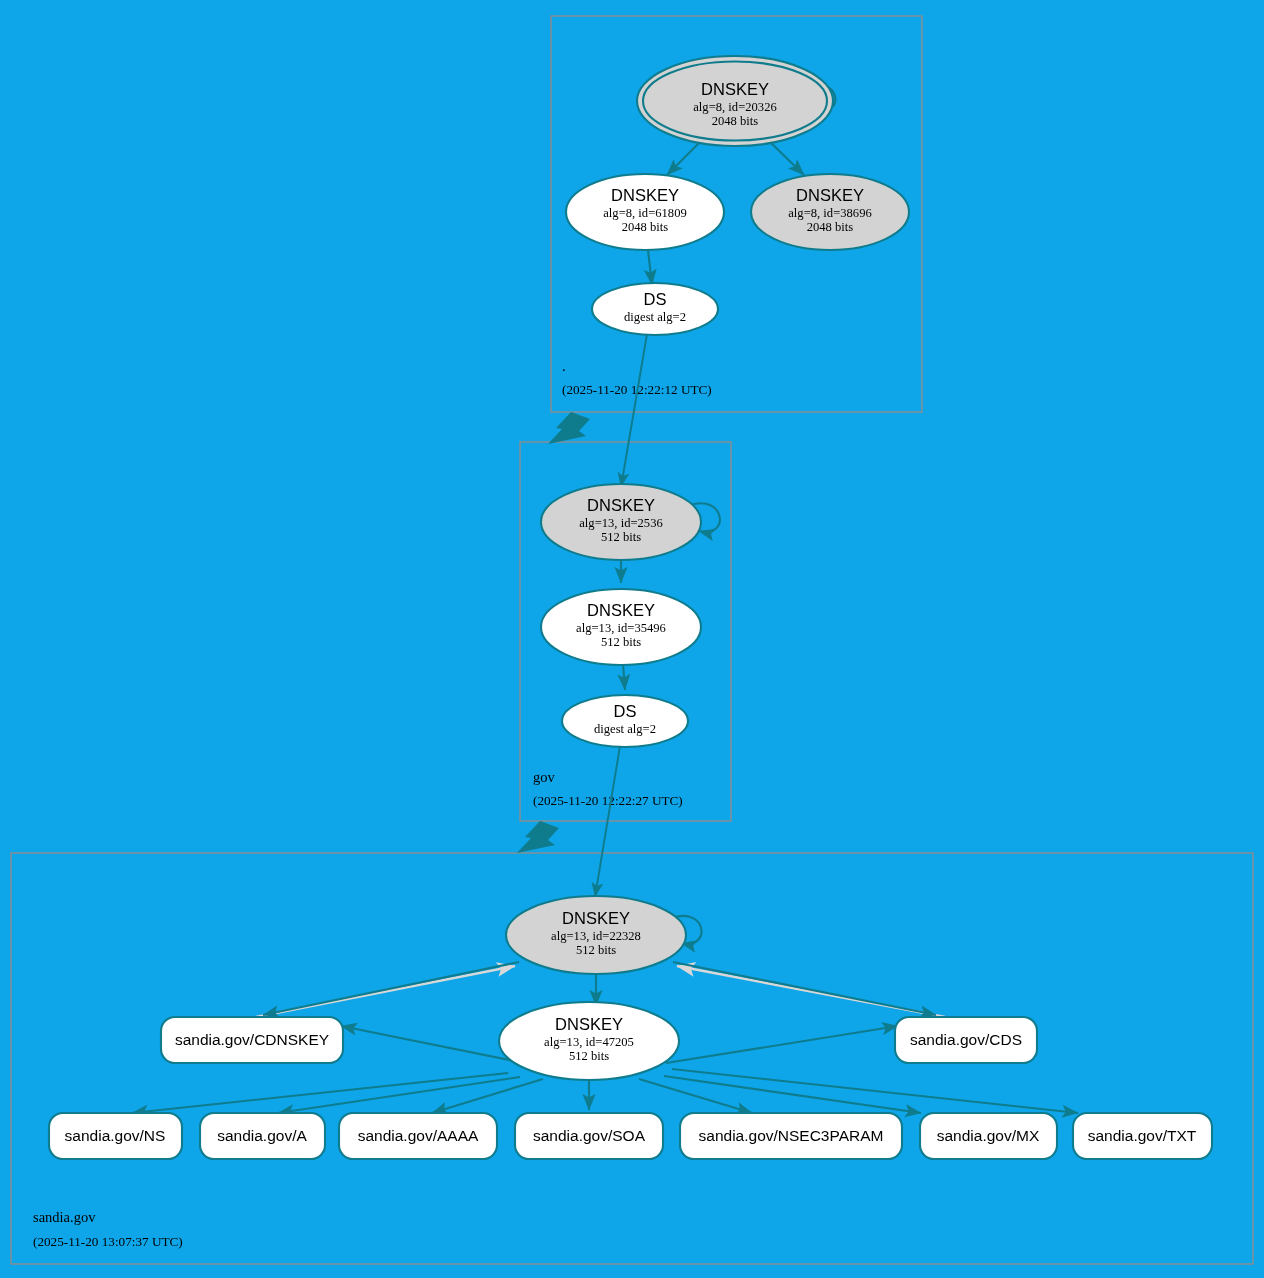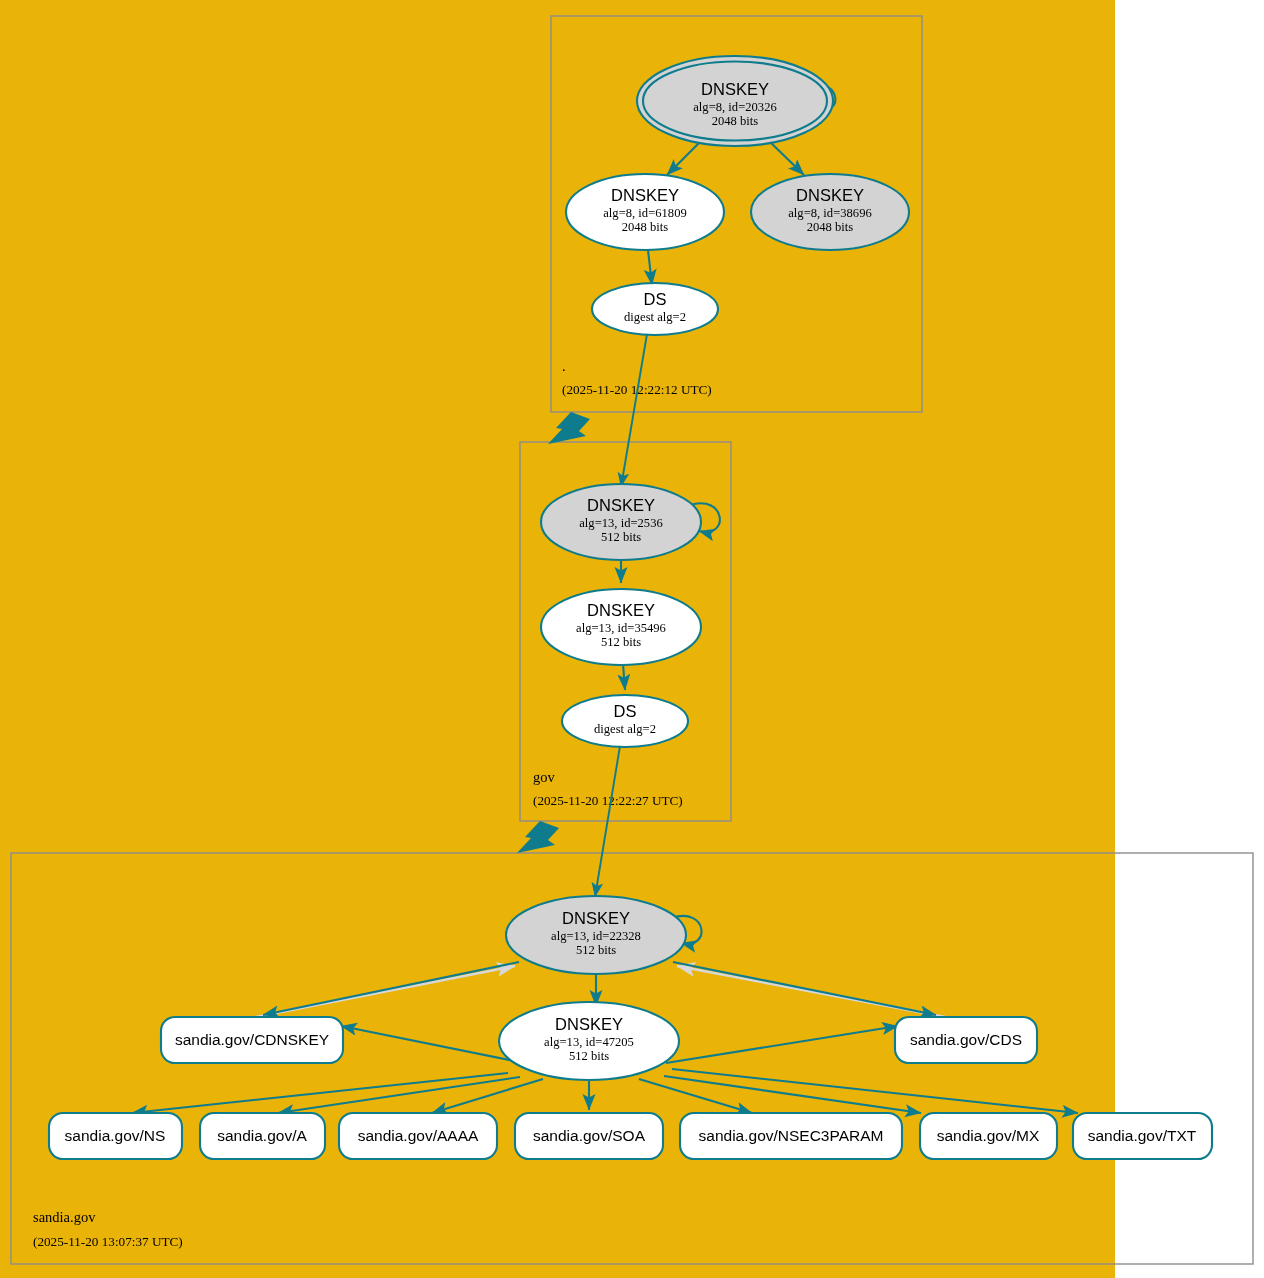--- a/index.html
+++ b/index.html
@@ -2,23 +2,23 @@
 <html><head>
 <meta charset="utf-8">
 <style>
   html, body {
     margin: 0;
     padding: 0;
     background: #ffffff;
   }
   #canvas {
     position: relative;
-    width: 1115px;
+    width: 1264px;
     height: 1278px;
-    background: #eab308;
+    background: #0ea5e9;
     font-family: "Liberation Sans", sans-serif;
   }
   svg { display: block; }
 
   
   .zone-box {
     fill: none;
     stroke: #8d8d8d;
     stroke-width: 1.4;
   }

